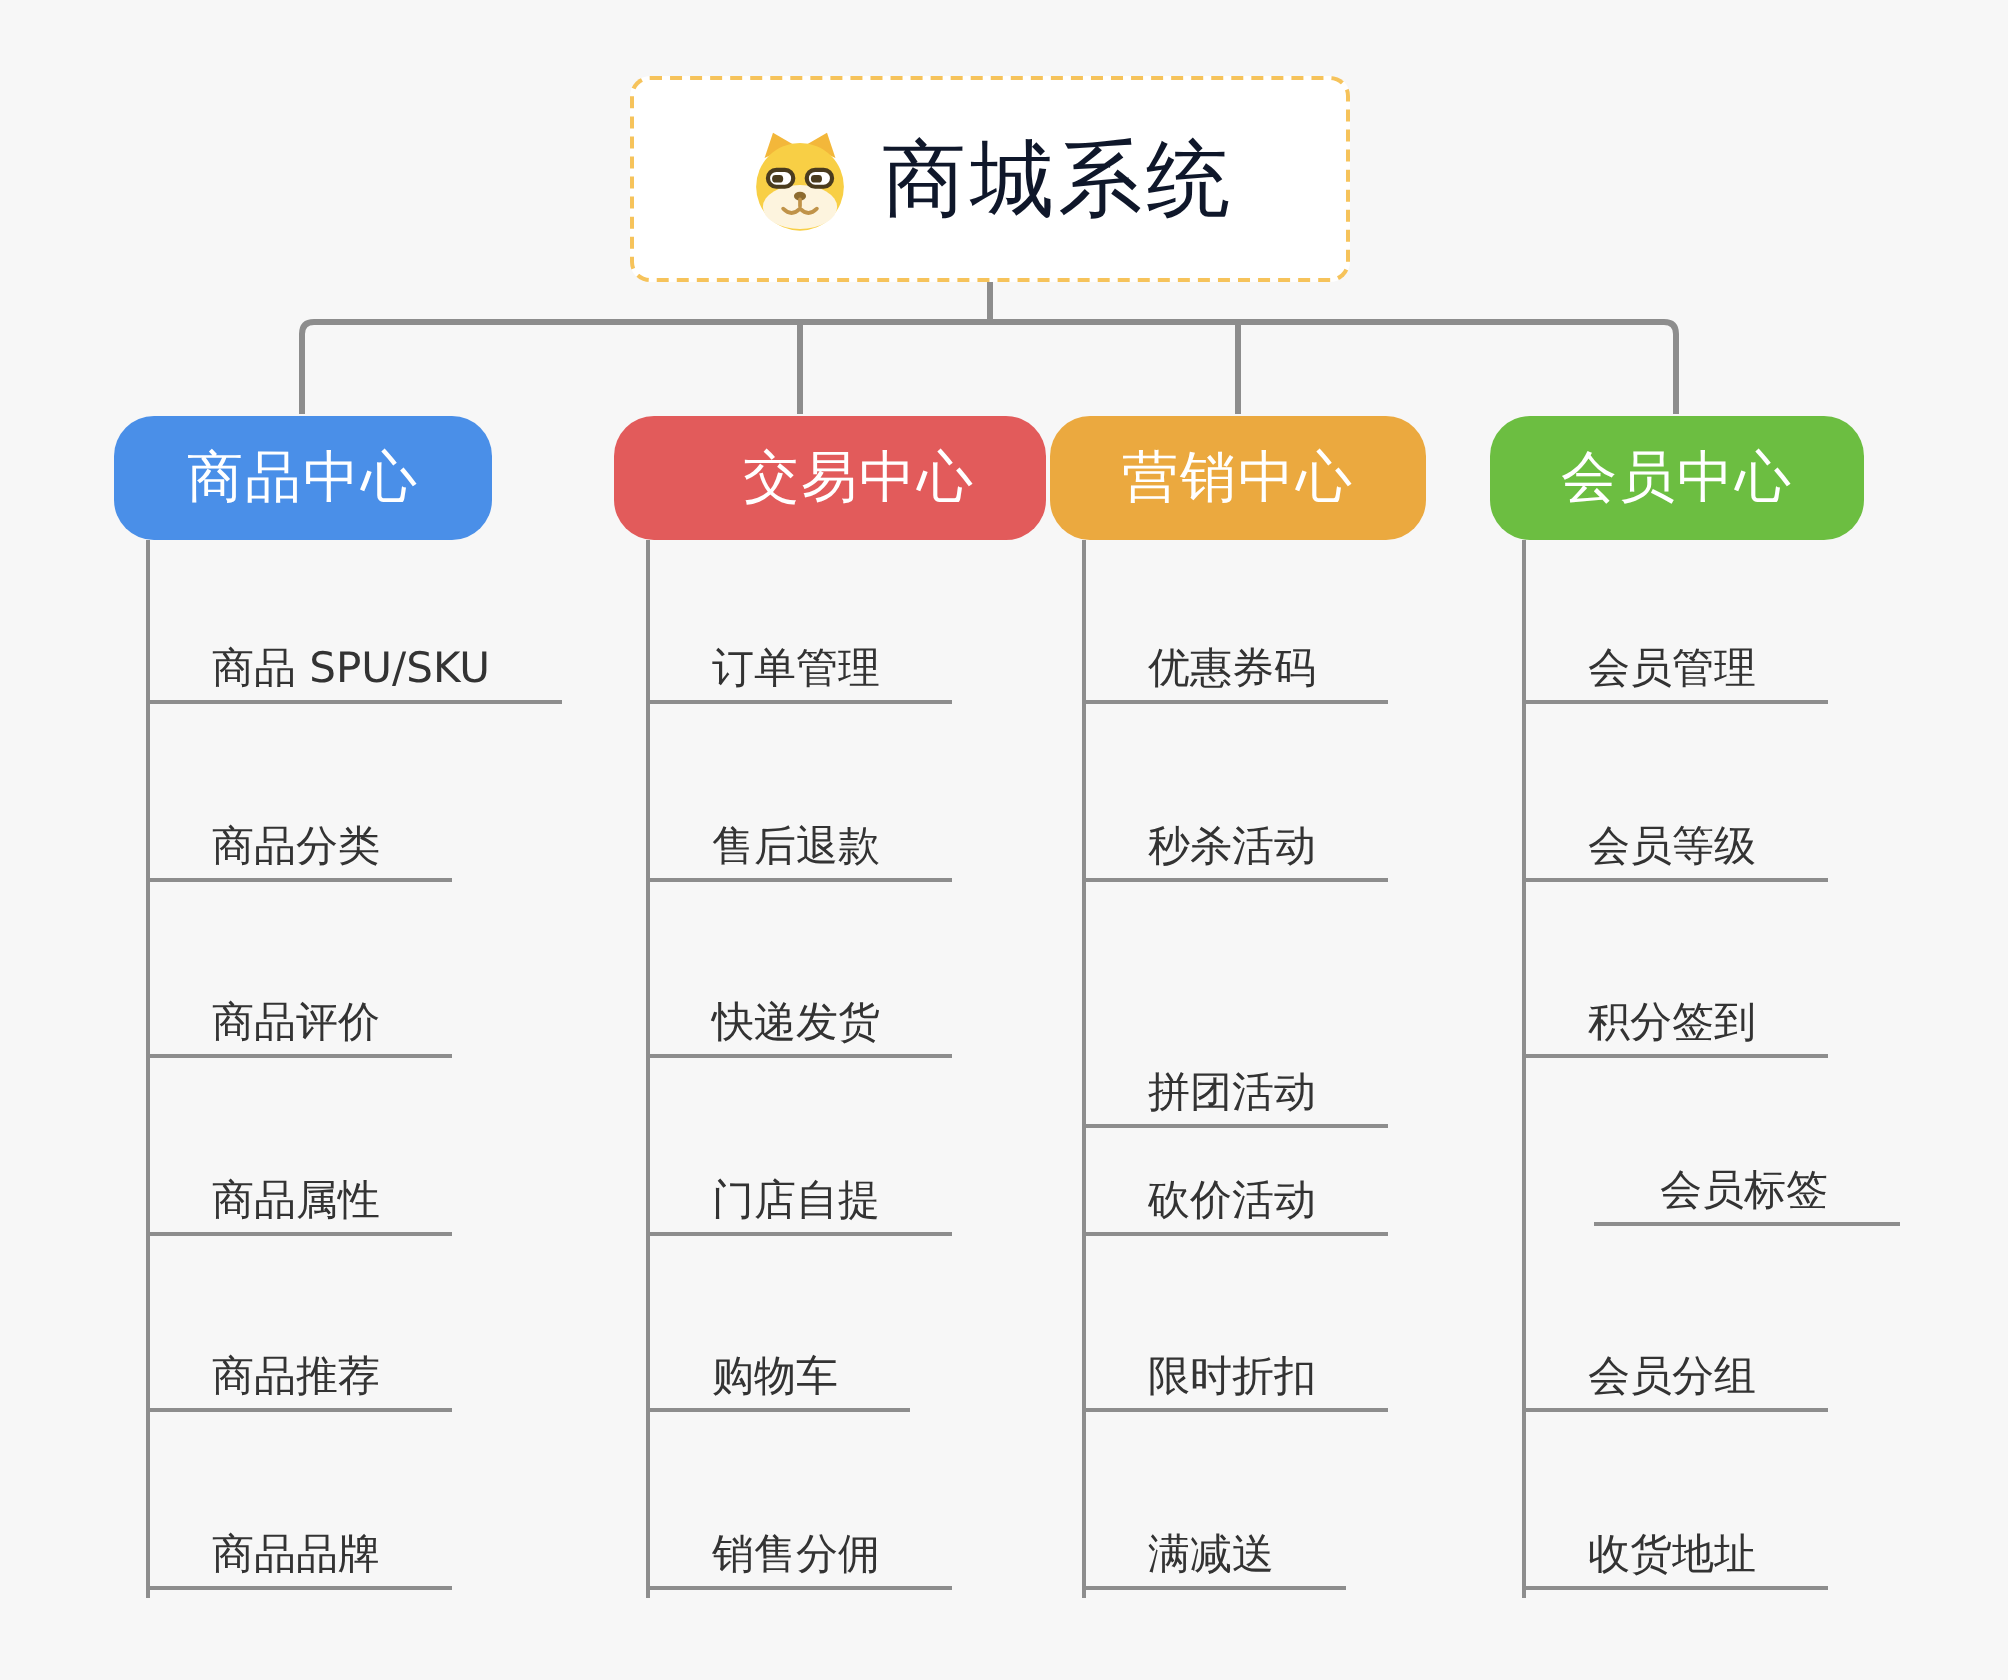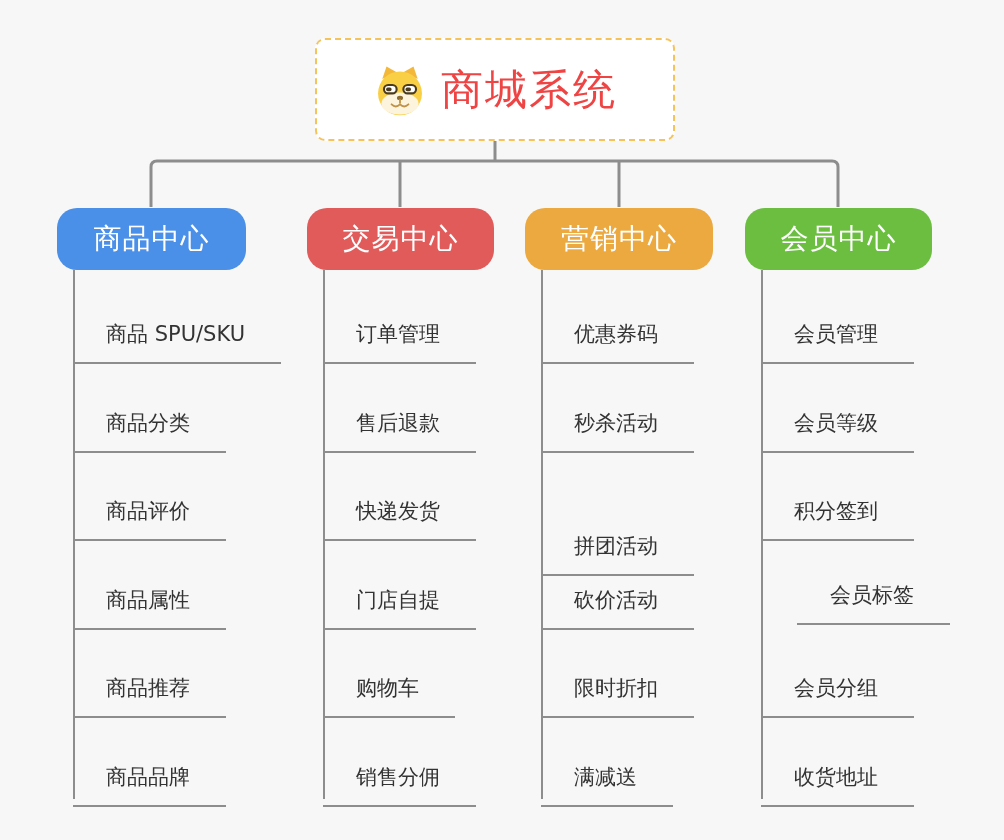--- a/index.html
+++ b/index.html
@@ -14,21 +14,21 @@
   
   .root-node{
     position:absolute;left:315px;top:38px;width:360px;height:103px;
     box-sizing:border-box;
     background:#ffffff;
     border:2px dashed #f6c35b;
     border-radius:10px;
     display:flex;align-items:center;justify-content:center;gap:14px;
   }
   .root-title{
-    font-size:42px;font-weight:500;color:#ef4444;letter-spacing:2px;
+    font-size:42px;font-weight:500;color:#0f172a;letter-spacing:2px;
     line-height:1;white-space:nowrap;
   }
 
   
   .connector-svg{position:absolute;left:0;top:0;}
 
   
   .branch-box{
     position:absolute;top:208px;height:62px;
     border-radius:20px;
@@ -40,21 +40,21 @@
   
   .branch-column{position:absolute;top:270px;width:260px;height:545px;}
   .trunk{
     position:absolute;left:0;top:0;width:2px;height:529px;
     background:#8d8d8d;
   }
   .leaf{
     position:absolute;left:0;
     width:max-content;white-space:nowrap;
     font-size:21px;line-height:30px;color:#333333;
-    padding:0 36px 13px 33px;
+    padding:0 36px 1px 33px;
     border-bottom:2px solid #8d8d8d;
   }
 </style>
 </head>
 <body>
 
 <div id="canvas">
 
   <svg class="connector-svg" width="1004" height="220" viewBox="0 0 1004 220">
     <path d="M495 141 V161
@@ -84,21 +84,21 @@
     </div>
     <div class="branch-column" style="left: 73px;">
       <div class="trunk"></div>
       <div class="leaf" style="top: 49px;">商品 SPU/SKU</div>
       <div class="leaf" style="top: 137.6px;">商品分类</div>
       <div class="leaf" style="top: 226.2px;">商品评价</div>
       <div class="leaf" style="top: 314.8px;">商品属性</div>
       <div class="leaf" style="top: 403.4px;">商品推荐</div>
       <div class="leaf" style="top: 492px; text-align: center;">商品品牌</div>
     </div>
-    <div class="branch-box" style="left: 307px; width: 187px; background: rgb(226, 91, 91);">
+    <div class="branch-box" style="left: 307px; width: 187px; background: rgb(226, 91, 91); padding-left: 29px;">
       <span>交易中心</span>
     </div>
     <div class="branch-column" style="left: 323px;">
       <div class="trunk"></div>
       <div class="leaf" style="top: 49px;">订单管理</div>
       <div class="leaf" style="top: 137.6px;">售后退款</div>
       <div class="leaf" style="top: 226.2px;">快递发货</div>
       <div class="leaf" style="top: 314.8px;">门店自提</div>
       <div class="leaf" style="top: 403.4px;">购物车</div>
       <div class="leaf" style="top: 492px;">销售分佣</div>

